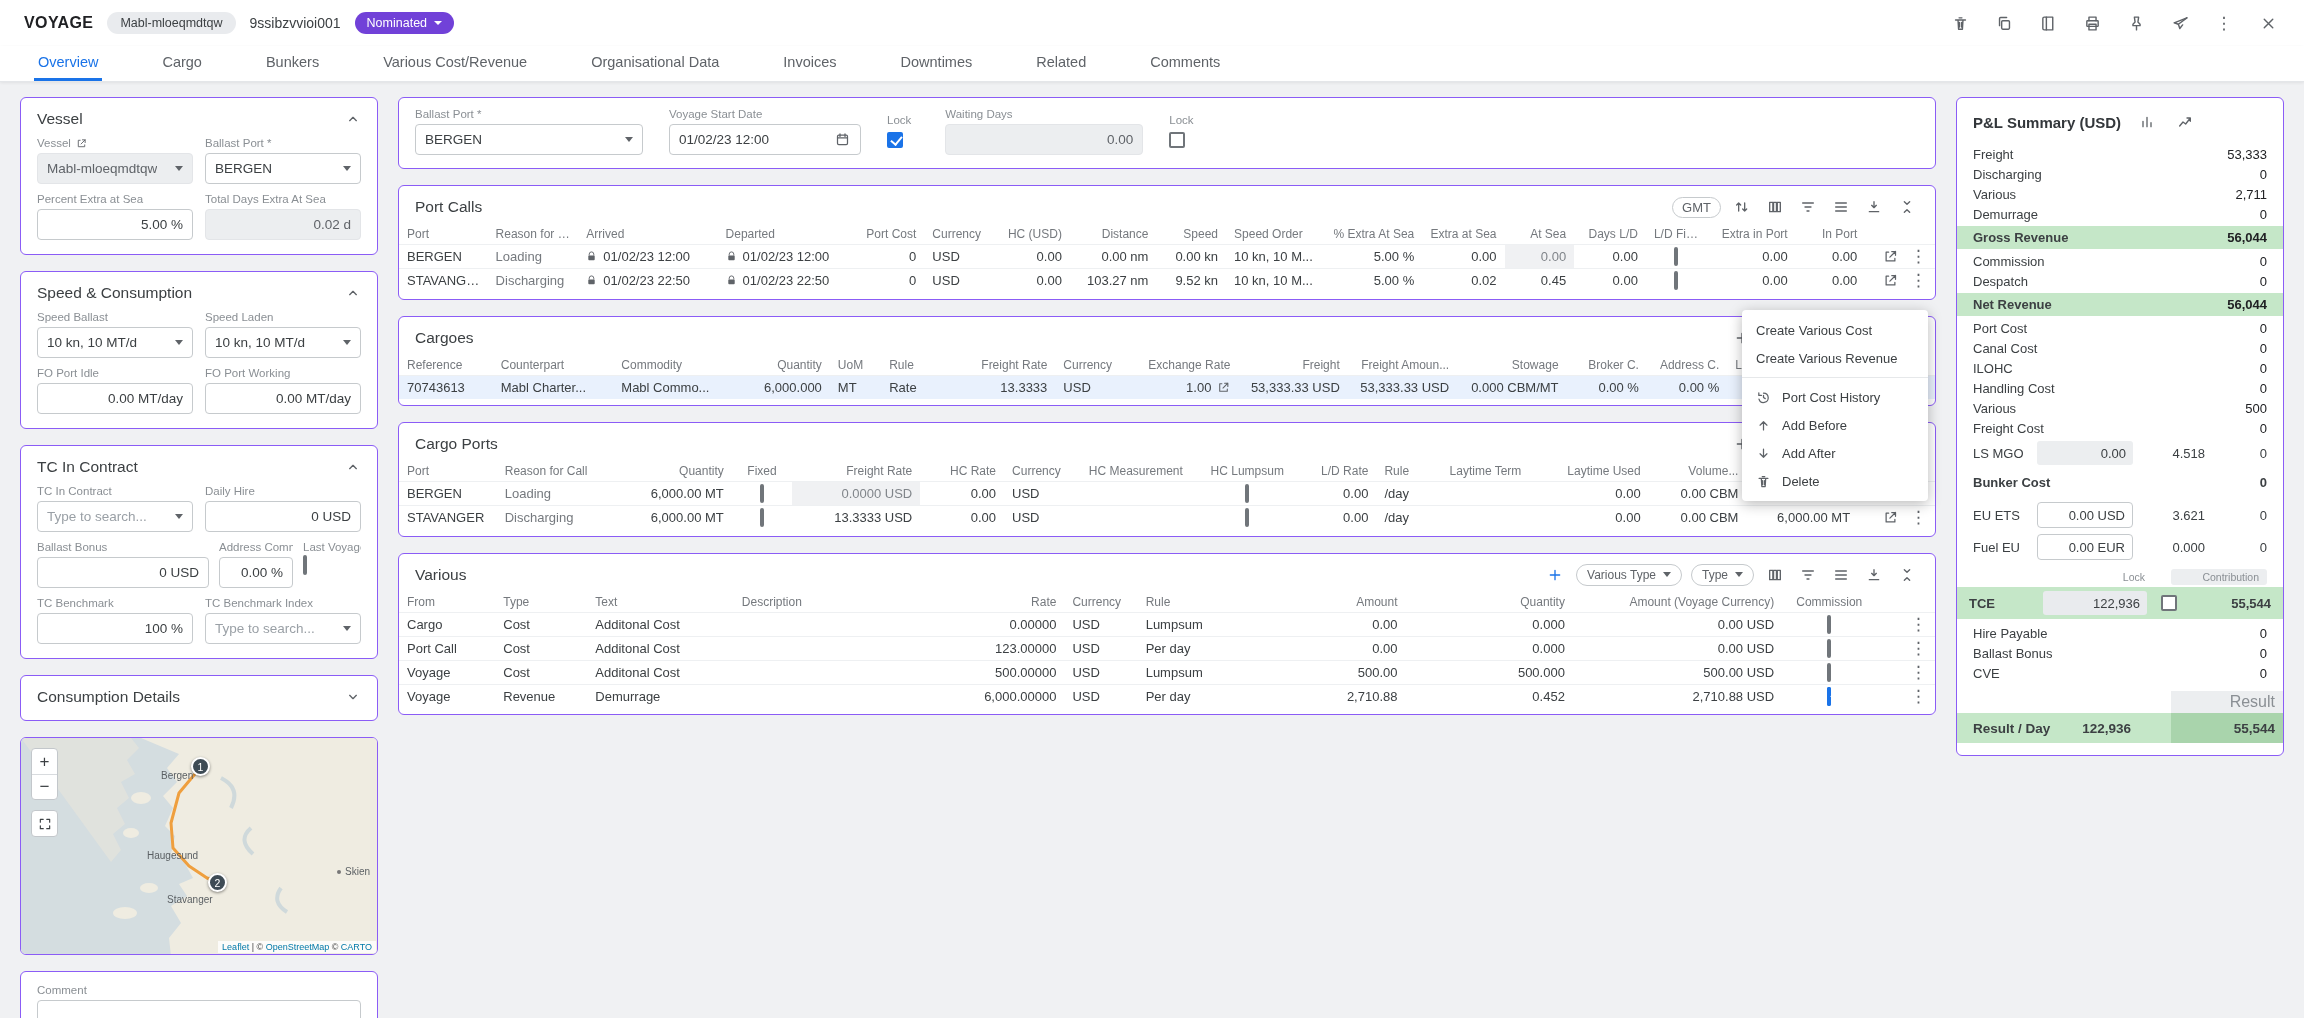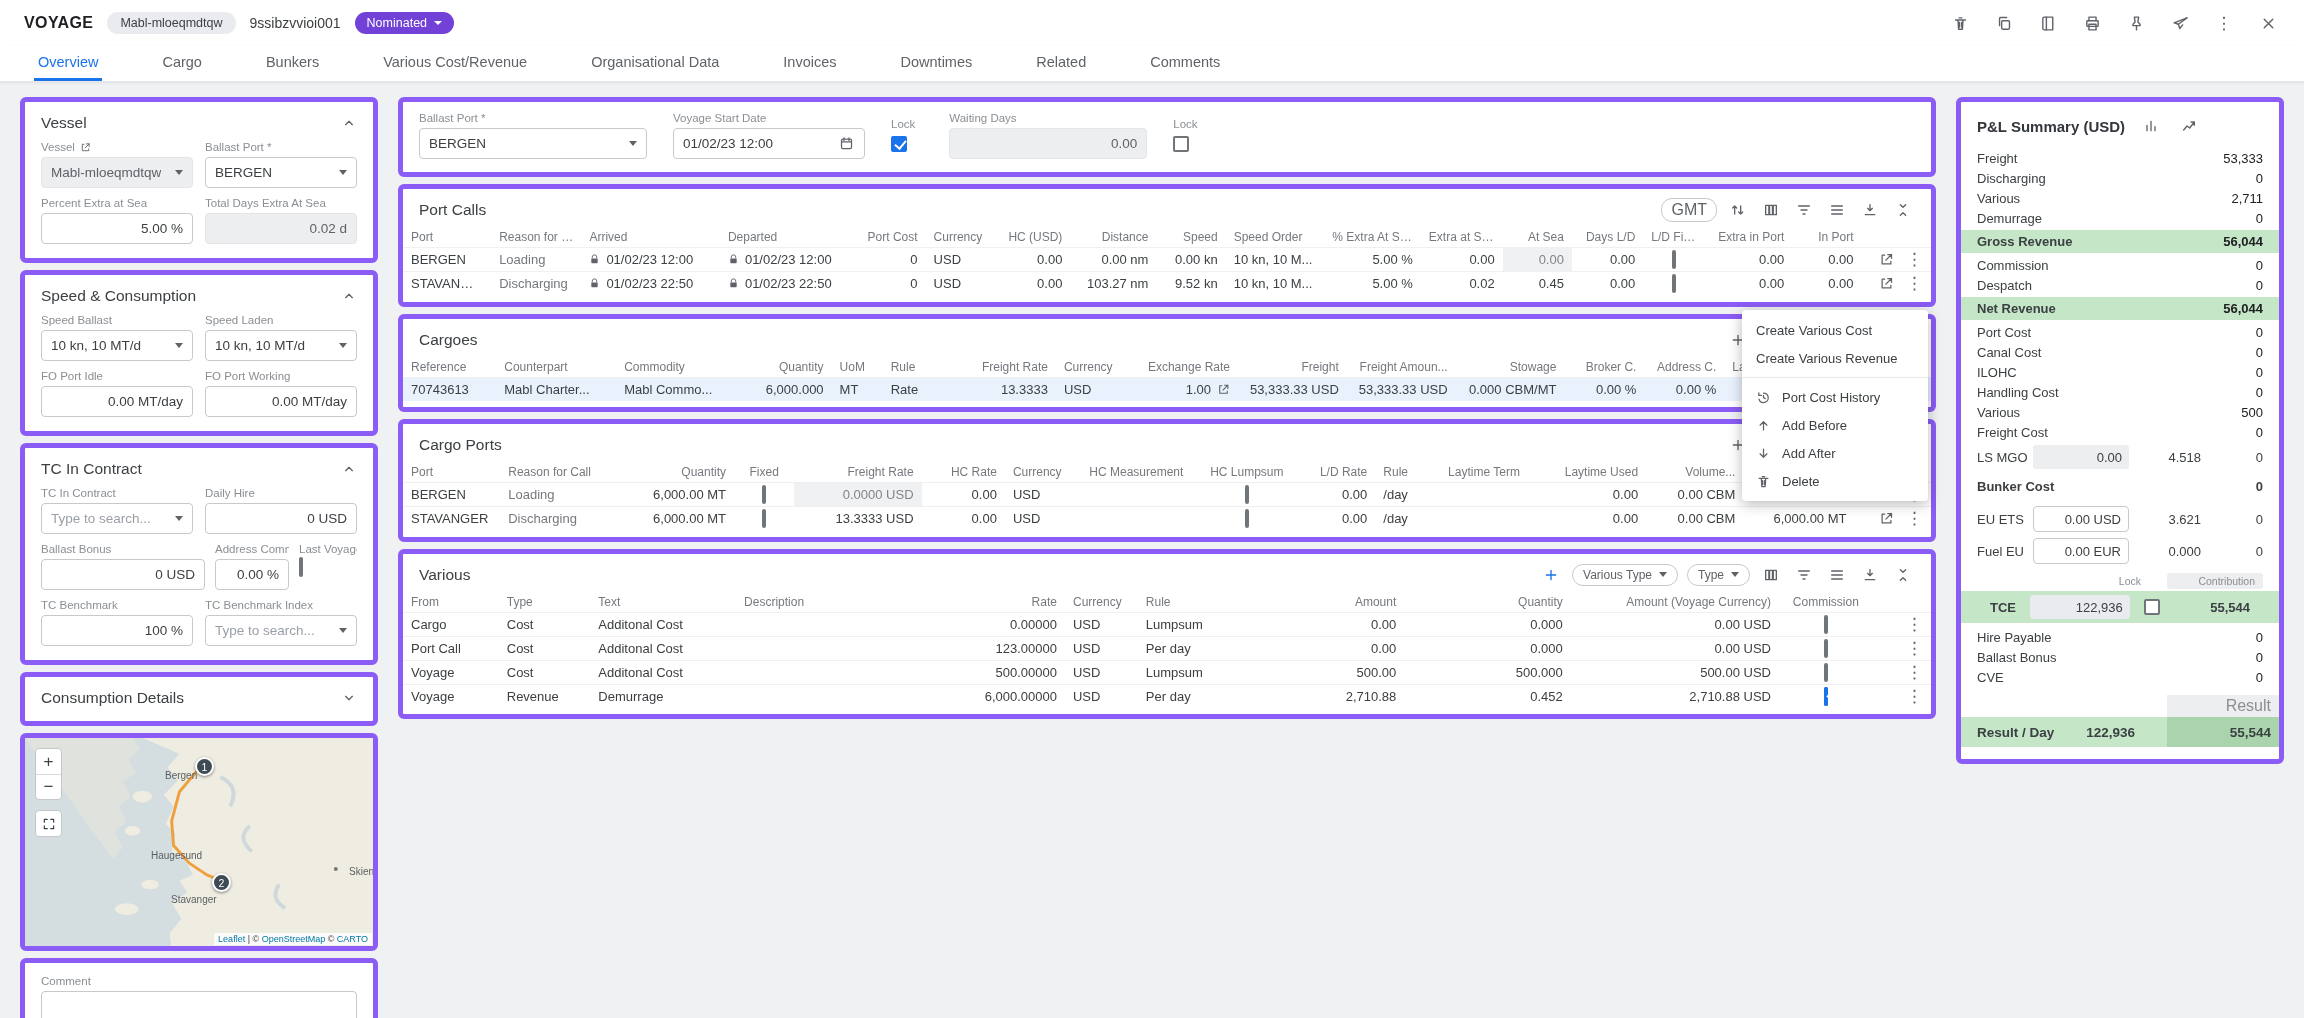--- a/index.html
+++ b/index.html
@@ -20,21 +20,21 @@
 .kebab{font-size:17px;color:#5f6368;line-height:1}
 
 .tabs{height:36px;background:#fff;display:flex;align-items:stretch;padding:0 34px;gap:56px;border-bottom:1px solid #e4e6e9;box-shadow:0 1px 3px rgba(0,0,0,.07)}
 .tab{display:flex;align-items:center;font-size:14.5px;color:#5f6368;border-bottom:3px solid transparent;padding:0 4px;cursor:pointer;white-space:nowrap}
 .tab.active{color:#1a73e8;border-bottom-color:#1a73e8}
 
 .content{display:flex;gap:20px;padding:15px 20px;align-items:flex-start}
 .col-left{width:358px;flex:none}
 .col-main{flex:1;min-width:0}
 .col-right{width:328px;flex:none}
-.card{background:#fff;border:5px solid #8b5cf6;border-radius:6px;margin-bottom:7px}
+.card{background:#fff;border:1px solid #8b5cf6;border-radius:6px;margin-bottom:16px}
 
 .scard{padding:12px 16px 14px}
 .ctitle{display:flex;align-items:center;justify-content:space-between;font-size:15.5px;color:#3c4043}
 .chev{color:#5f6368;cursor:pointer}
 .grid2{display:grid;grid-template-columns:1fr 1fr;column-gap:12px;row-gap:9px;margin-top:9px}
 .grid3{display:grid;grid-template-columns:1fr 74px 58px;column-gap:10px;row-gap:9px;margin-top:9px}
 .f label{display:flex;font-size:11.5px;color:#8a8f94;margin-bottom:4px;gap:5px;align-items:center;white-space:nowrap;overflow:hidden}
 .inp{height:31px;border:1px solid #c6cacd;border-radius:4px;display:flex;align-items:center;padding:0 9px;font-size:13.5px;color:#3c4043;position:relative;background:#fff;gap:6px;overflow:hidden;white-space:nowrap}
 .inp.dis{background:#eceef0;border-color:#e3e5e8;color:#5f6368}
 .inp.num{justify-content:flex-end}
@@ -60,21 +60,21 @@
 .attr .lnk{color:#0078a8}
 
 .hcard{padding:10px 16px 13px;display:flex;gap:26px;align-items:flex-end}
 .hcard .f{flex:none}
 .lockf{display:flex;flex-direction:column;gap:6px;align-items:flex-start;padding-bottom:7px}
 .lockf label{font-size:11.5px;color:#8a8f94}
 
 .tcard{padding:0 0 6px}
 .thead{display:flex;align-items:center;padding:9px 16px 5px;gap:9px}
 .ttitle{font-size:15.5px;color:#3c4043;margin-right:auto}
-.gmt{border:1px solid #c6cacd;border-radius:11px;font-size:16px;padding:2px 9px;color:#5f6368}
+.gmt{border:1px solid #c6cacd;border-radius:11px;font-size:13px;padding:2px 9px;color:#5f6368}
 .hib{width:24px;height:24px;display:flex;align-items:center;justify-content:center;color:#5f6368;cursor:pointer}
 .hib .svgi{width:16px;height:16px}
 .hib.blue{color:#1a73e8}
 .fchip{border:1px solid #c6cacd;border-radius:14px;font-size:12px;padding:3px 10px;color:#5f6368;display:flex;align-items:center;gap:7px;cursor:pointer}
 table{width:100%;border-collapse:collapse;table-layout:fixed}
 th{font-size:12px;color:#75797e;font-weight:400;text-align:left;padding:3px 8px;white-space:nowrap;overflow:hidden;text-overflow:ellipsis}
 td{font-size:13px;color:#3c4043;padding:2px 8px;height:24px;white-space:nowrap;overflow:hidden;text-overflow:ellipsis;border-top:1px solid #eef0f2}
 .r{text-align:right}
 .c{text-align:center}
 .gray{color:#75797e}
@@ -106,21 +106,21 @@
 .bhead .cst{width:62px;text-align:right}
 .brow{display:flex;align-items:center;padding:3px 16px;font-size:13px}
 .brow .lbl{flex:1;overflow:hidden;white-space:nowrap;text-overflow:ellipsis}
 .pbox{width:96px;height:24px;background:#eceef0;border-radius:3px;display:flex;align-items:center;justify-content:flex-end;padding:0 7px;font-size:13px}
 .obox{width:96px;height:26px;border:1px solid #c6cacd;border-radius:4px;display:flex;align-items:center;justify-content:flex-end;padding:0 7px;font-size:13px;background:#fff}
 .qv{width:72px;text-align:right}
 .cv2{width:62px;text-align:right}
 .bold{font-weight:700}
 .lcrow{display:flex;justify-content:flex-end;align-items:center;padding:6px 16px 2px;font-size:10.5px;color:#8a8f94;gap:26px}
 .lcrow .clbl{background:#eceef0;border-radius:3px;padding:2px 8px;width:96px;text-align:right}
-.tcerow{background:#c5e7c8;display:flex;align-items:center;padding:4px 29px;gap:14px;font-size:13px}
+.tcerow{background:#c5e7c8;display:flex;align-items:center;padding:4px 12px;gap:14px;font-size:13px}
 .tcerow .tcebox{width:104px;height:24px;background:#e9ebee;border-radius:3px;display:flex;align-items:center;justify-content:flex-end;padding:0 7px;margin-left:auto}
 .tcerow .contrib{width:80px;text-align:right;font-weight:700}
 .resblock{margin-top:8px}
 .reslbl{display:flex;justify-content:flex-end;font-size:16px;color:#8a8f94}
 .reslbl span{width:112px;text-align:right;background:#eceef0;padding:2px 8px}
 .resrow{background:#c5e7c8;display:flex;align-items:center;font-weight:700;font-size:13.5px;height:30px;padding-left:16px}
 .resrow .rv{margin-left:32px}
 .resrow .rres{margin-left:auto;width:112px;background:#a9d4ac;height:100%;display:flex;align-items:center;justify-content:flex-end;padding:0 8px}
 
 .cbox{height:46px;border:1px solid #c6cacd;border-radius:4px;margin-top:4px;background:#fff}

